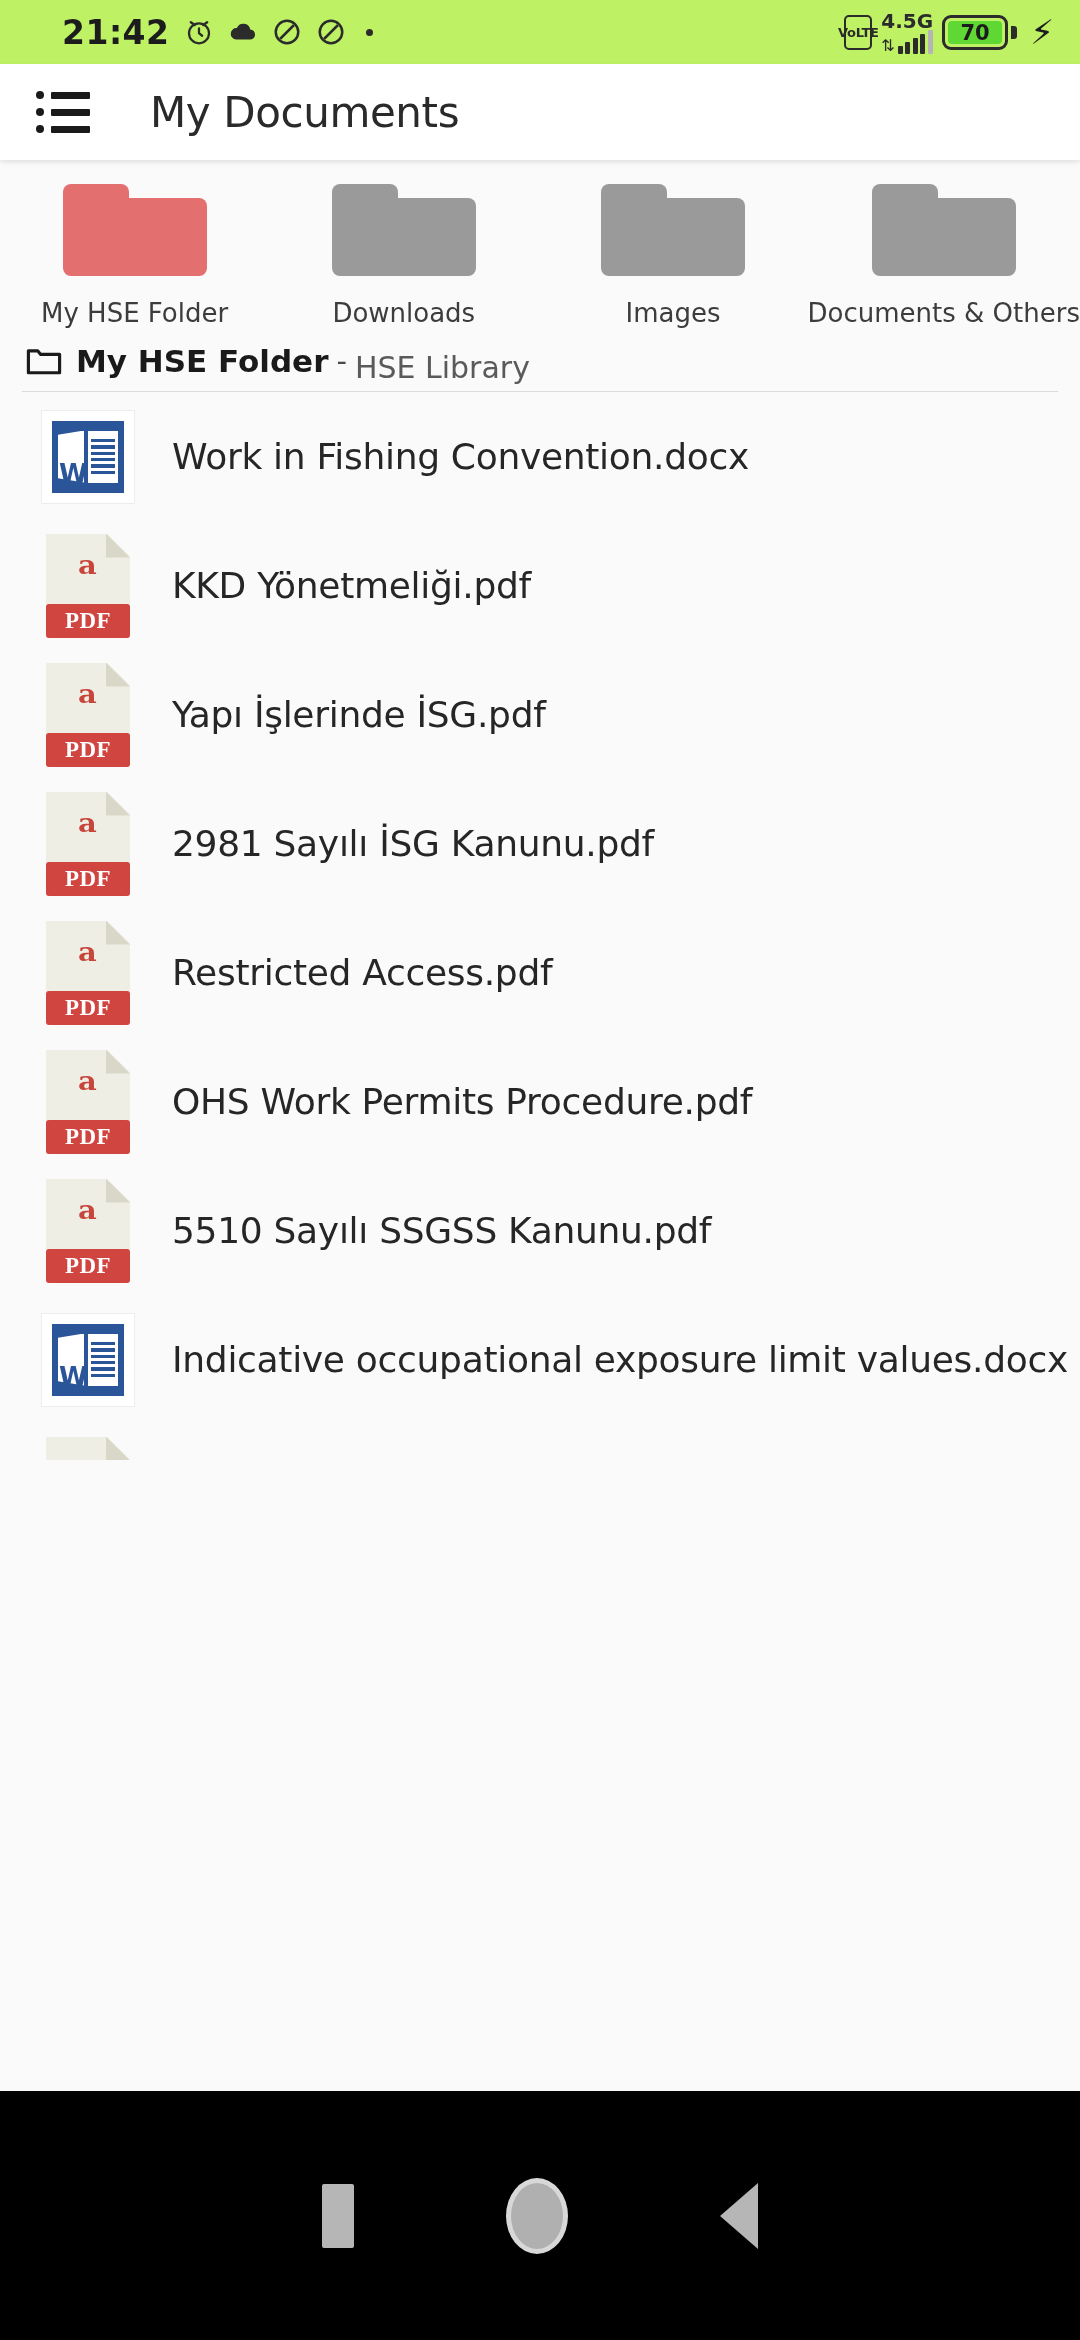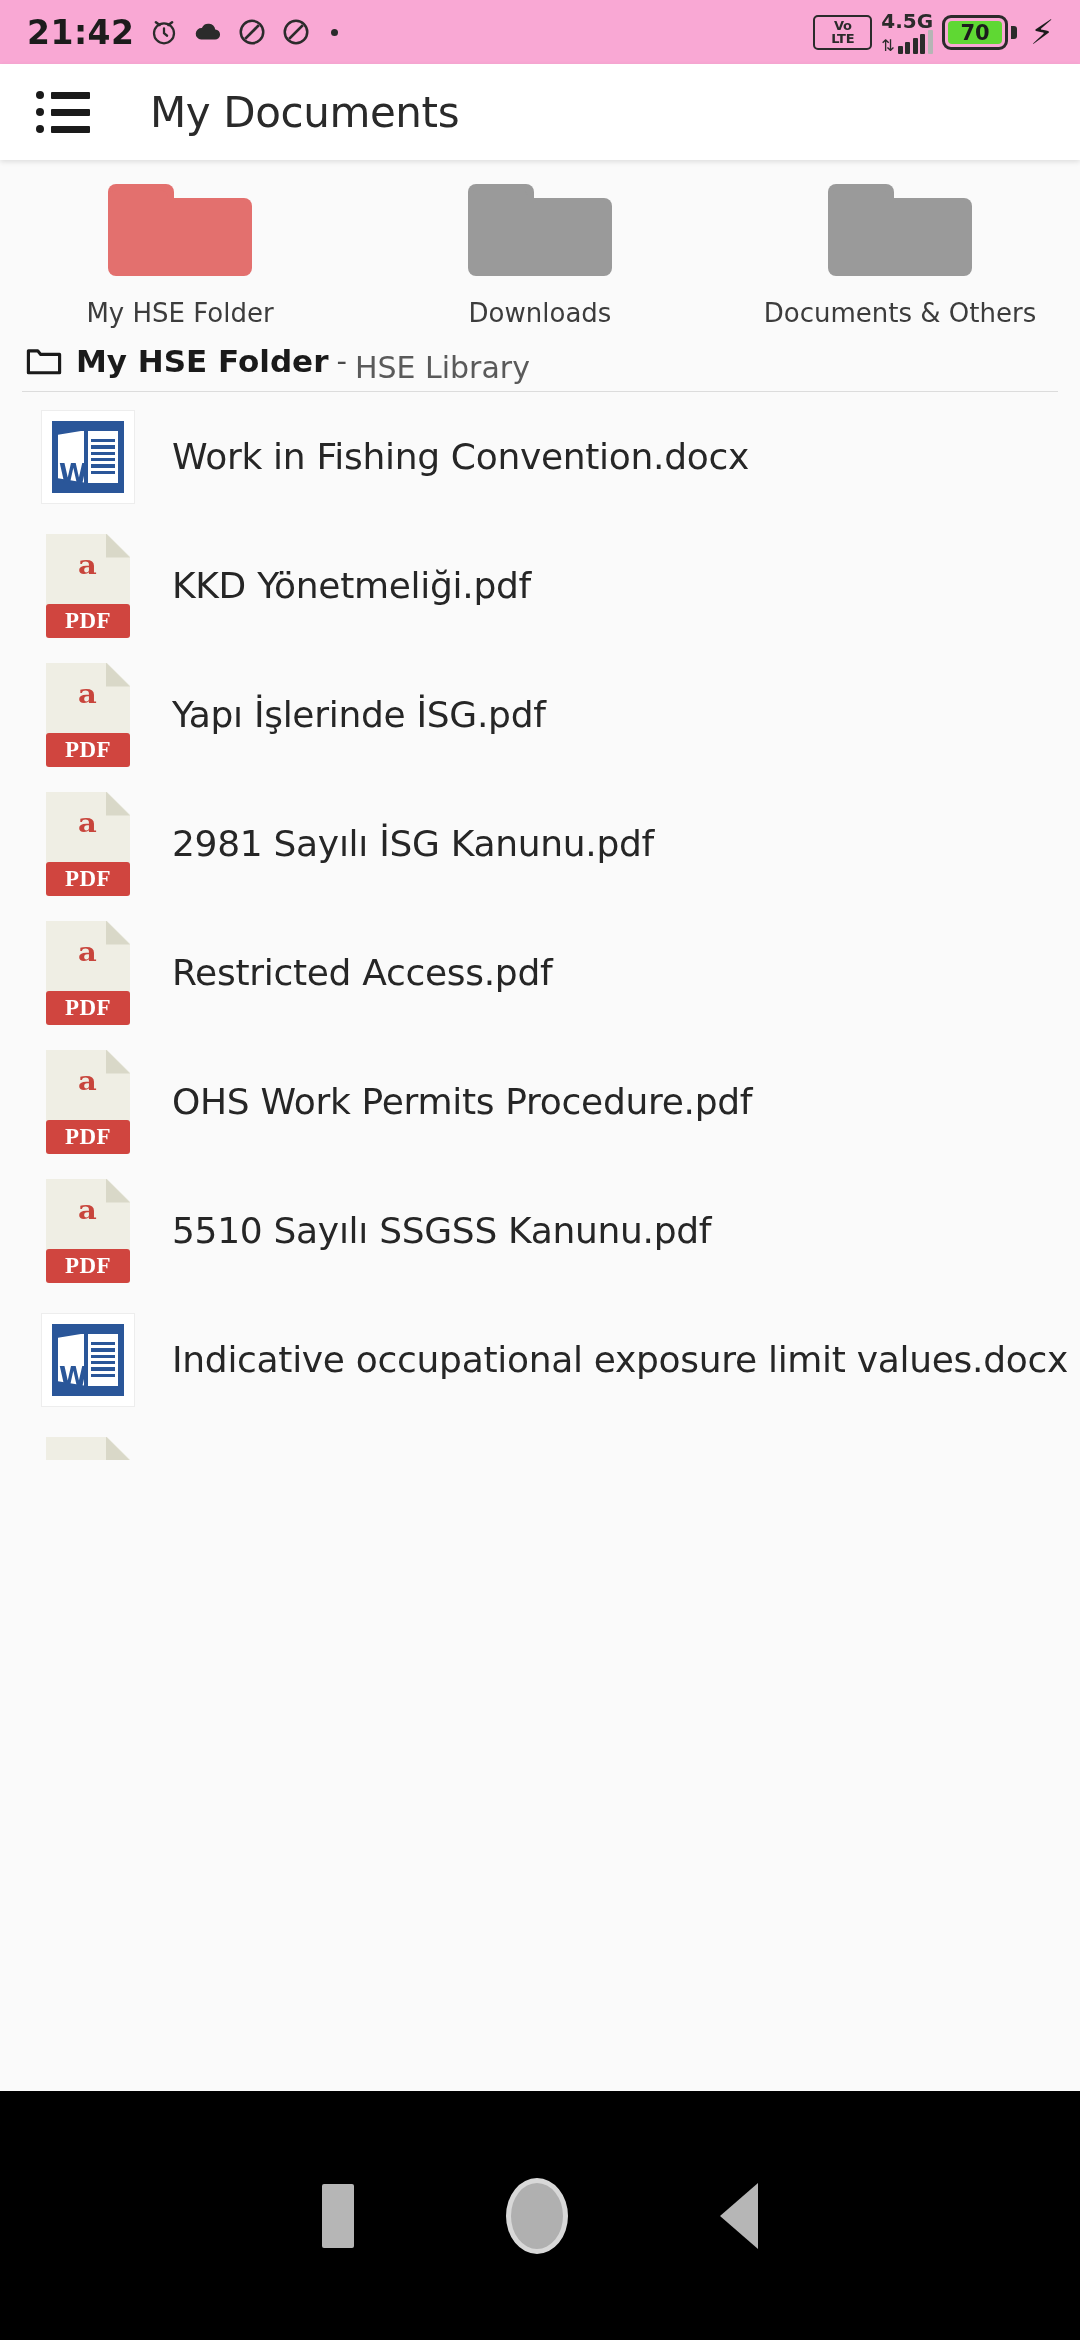--- a/index.html
+++ b/index.html
@@ -7,36 +7,36 @@
     width:1080px; height:2340px;
     background:#fafafa;
     font-family:"DejaVu Sans", sans-serif;
     overflow:hidden;
   }
   .phone { position:relative; width:1080px; height:2340px; background:#fafafa; }
 
   
   .statusbar {
     position:absolute; top:0; left:0; width:1080px; height:64px;
-    background:#f9a8d4;
+    background:#bef264;
     display:flex; align-items:center; justify-content:space-between;
-    padding:0 26px 0 27px;
+    padding:0 26px 0 62px;
   }
   .sb-left { display:flex; align-items:center; gap:14px; }
   .sb-clock {
     font-size:33px; font-weight:700; color:#1c1c1c;
     letter-spacing:0.5px; font-family:"DejaVu Sans", sans-serif;
   }
   .sb-icon { display:flex; align-items:center; justify-content:center; }
   .sb-dot { width:7px; height:7px; border-radius:50%; background:#2b2b2b; margin-left:6px; }
   .sb-right { display:flex; align-items:center; gap:9px; }
   .volte-badge {
     border:2.5px solid #2b2b2b; border-radius:5px;
-    width:59px; height:35px;
-    display:flex; flex-direction:column; align-items:center; justify-content:center;
+    width:28px; height:35px;
+    display:flex; flex-direction:row; align-items:center; justify-content:center;
     line-height:1;
   }
   .volte-badge span {
     font-size:13px; font-weight:700; color:#2b2b2b;
     letter-spacing:-0.3px; display:block;
   }
   .net-block { display:flex; flex-direction:column; align-items:flex-start; line-height:1; }
   .net-gen { font-size:20px; font-weight:700; color:#2b2b2b; margin-bottom:1px; }
   .net-row { display:flex; align-items:flex-end; gap:2px; height:22px; }
   .arrows { font-size:16px; color:#2b2b2b; line-height:1; margin-right:1px; }
@@ -332,20 +332,27 @@
         <div class="folder-tab" style="background:#9a9a9a"></div>
         <div class="folder-body" style="background:#9a9a9a"></div>
       </div>
       <div class="folder-label">Downloads</div>
     </div>
     <div class="folder-item">
       <div class="folder-shape">
         <div class="folder-tab" style="background:#9a9a9a"></div>
         <div class="folder-body" style="background:#9a9a9a"></div>
       </div>
+      <div class="folder-label">Images</div>
+    </div>
+    <div class="folder-item">
+      <div class="folder-shape">
+        <div class="folder-tab" style="background:#9a9a9a"></div>
+        <div class="folder-body" style="background:#9a9a9a"></div>
+      </div>
       <div class="folder-label">Documents &amp; Others</div>
     </div>
   </div>
 
   <div class="breadcrumb">
     <span class="bc-folder-icon">
       <svg width="36" height="30" viewBox="0 0 24 20">
         <path d="M1.6 3.2h6.2l2 2.4h12.6v12.2H1.6z" fill="none" stroke="#1a1a1a" stroke-width="2.1" stroke-linejoin="round"></path>
       </svg>
     </span>

